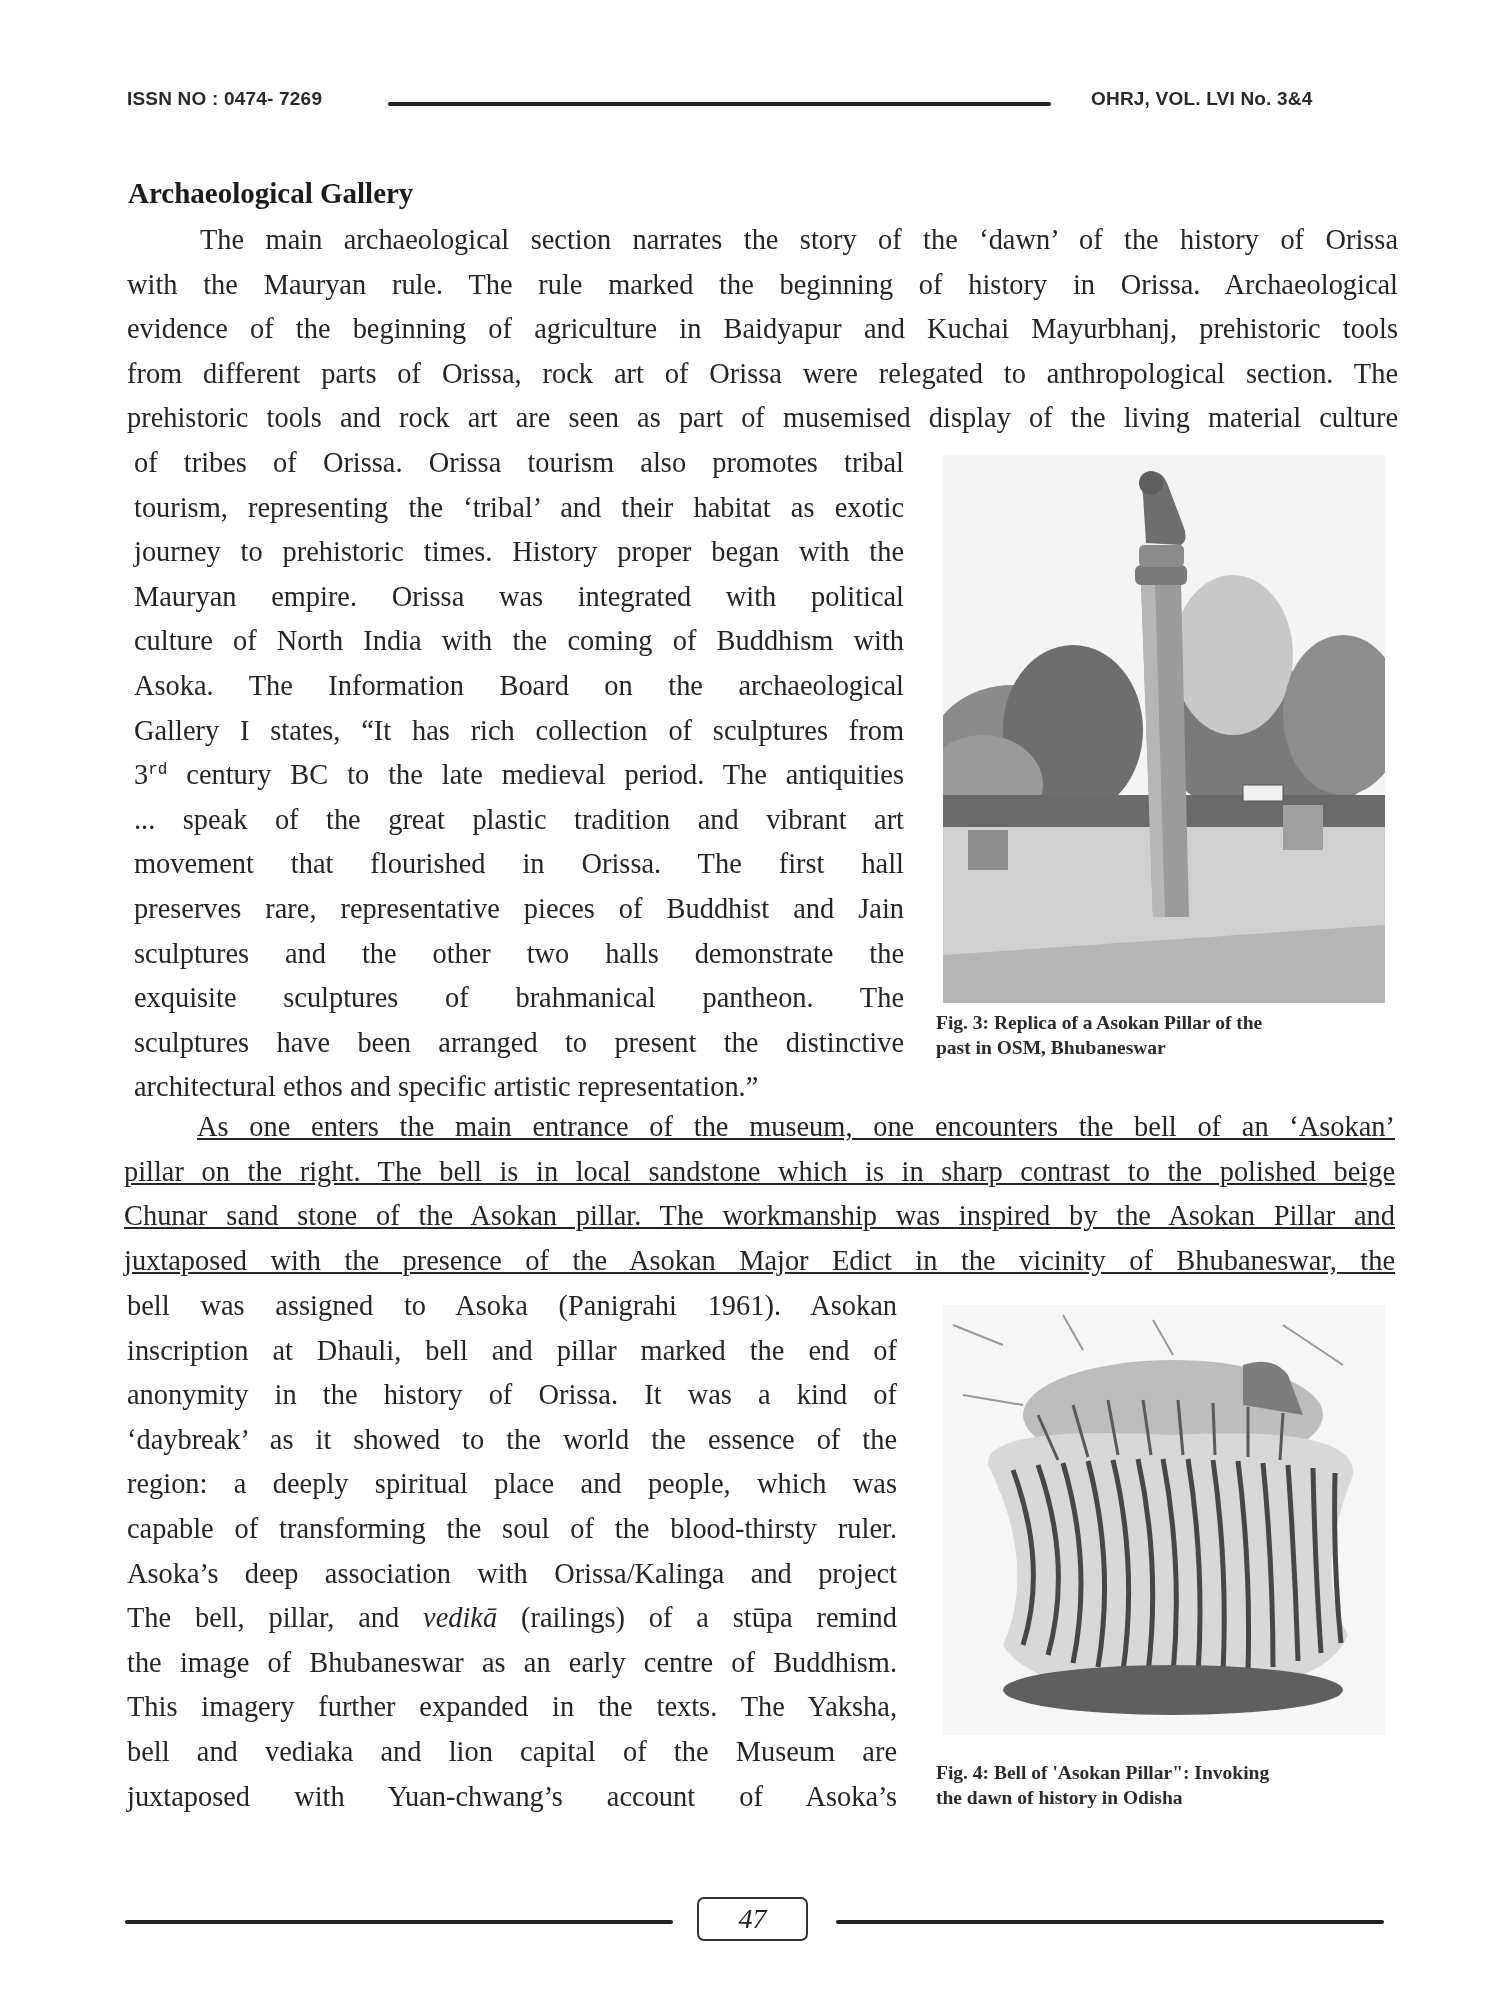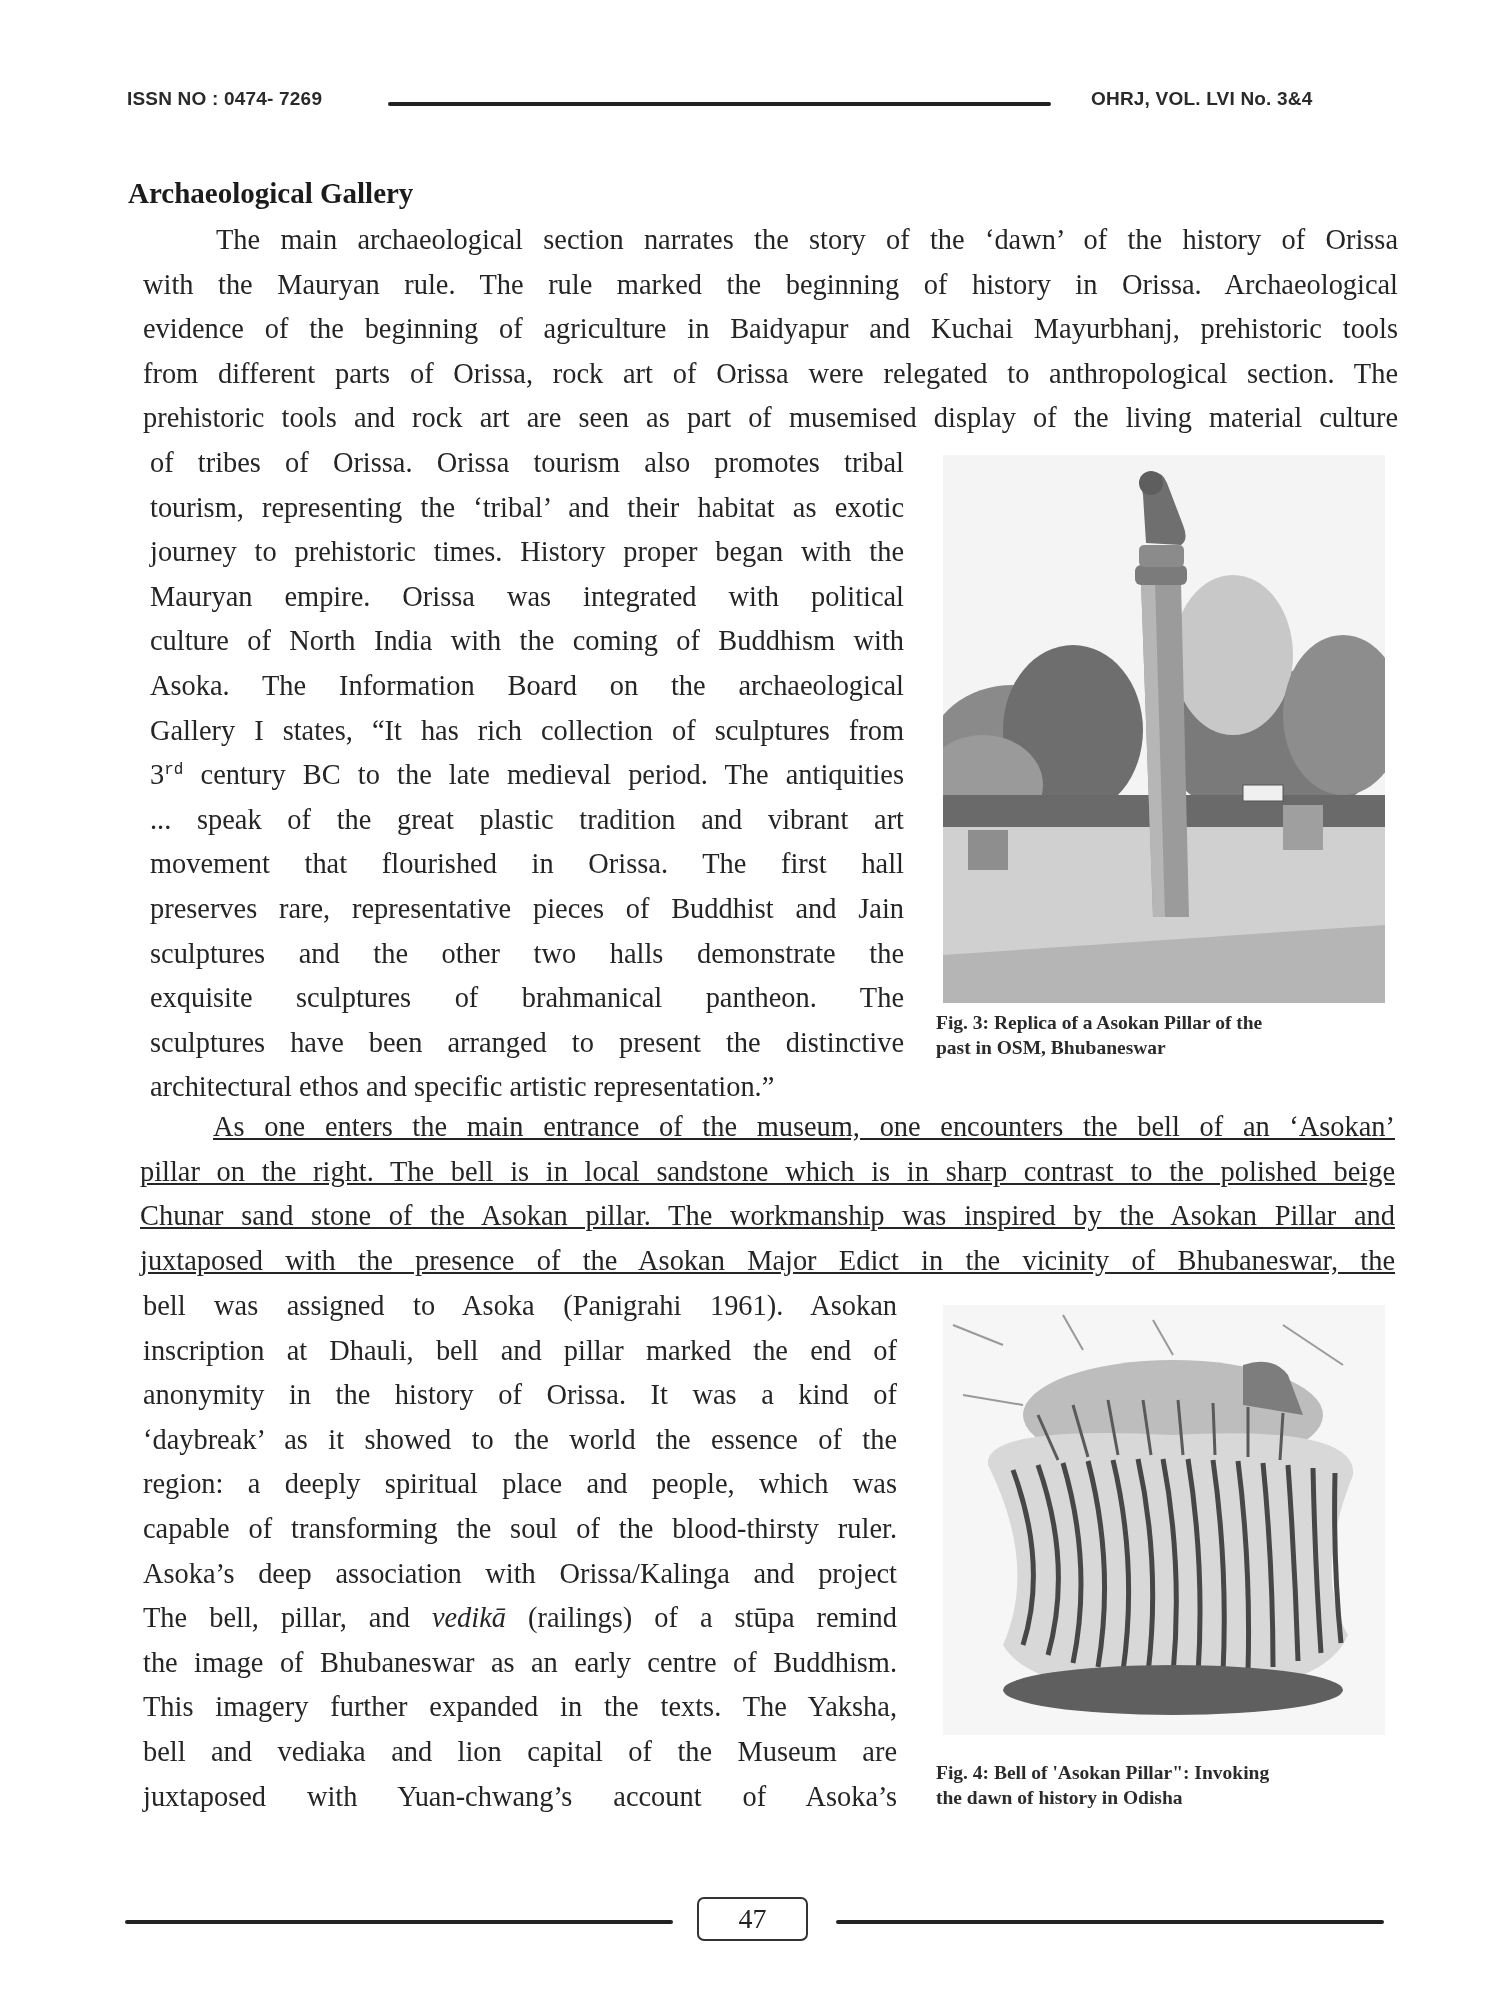--- a/index.html
+++ b/index.html
@@ -2,27 +2,27 @@
 <html><head>
 <meta charset="utf-8">
 <style>
   html, body { margin:0; padding:0; background:#ffffff; }
   body { width:1500px; height:2000px; position:relative; overflow:hidden; color:#1e1e1e; }
   .abs { position:absolute; }
   .hdr { font-family:"Liberation Sans", sans-serif; font-weight:bold; font-size:19px; color:#2a2a2a; letter-spacing:0.2px;text-align:right; }
   .rule { background:#222; height:4px; border-radius:2px; }
   .heading { font-family:"Liberation Serif", serif; font-weight:bold; font-size:29px; color:#1c1c1c; }
   .para { font-family:"Liberation Serif", serif; font-size:28.4px; line-height:44.6px; color:#252525; text-align:justify; }
-  .para .line { display:block; white-space:nowrap; text-align:justify; text-align-last:justify; height:44.6px;margin-left:16px; }
+  .para .line { display:block; white-space:nowrap; text-align:justify; text-align-last:justify; height:44.6px; }
   .para .line.last { text-align-last:left; }
   .indent { padding-left:73px; }
   sup { font-size:16px; line-height:0; vertical-align:super;font-family:Liberation Mono, monospace; }
   .caption { font-family:"Liberation Serif", serif; font-weight:bold; font-size:19.5px; line-height:25px; color:#2b2b2b; }
   .photo { background:#f2f2f2; overflow:hidden; }
-  .pagebox { border:2.5px solid #333; border-radius:7px; font-family:"Liberation Serif", serif; font-size:28px; text-align:center; color:#222; }
+  .pagebox { border:2.5px solid #333; border-radius:7px; font-family:"Liberation Serif", serif; font-size:28px; text-align:center; color:#222;font-style:italic; }
 </style>
 </head>
 <body>
 
 <div class="abs hdr" style="left:127px; top:88px;">ISSN NO : 0474- 7269</div>
 <div class="abs rule" style="left:388px; top:102px; width:663px;"></div>
 <div class="abs hdr" style="left:1091px; top:88px;">OHRJ, VOL. LVI No. 3&amp;4</div>
 
 <div class="abs heading" style="left:128px; top:177px;">Archaeological Gallery</div>
 

